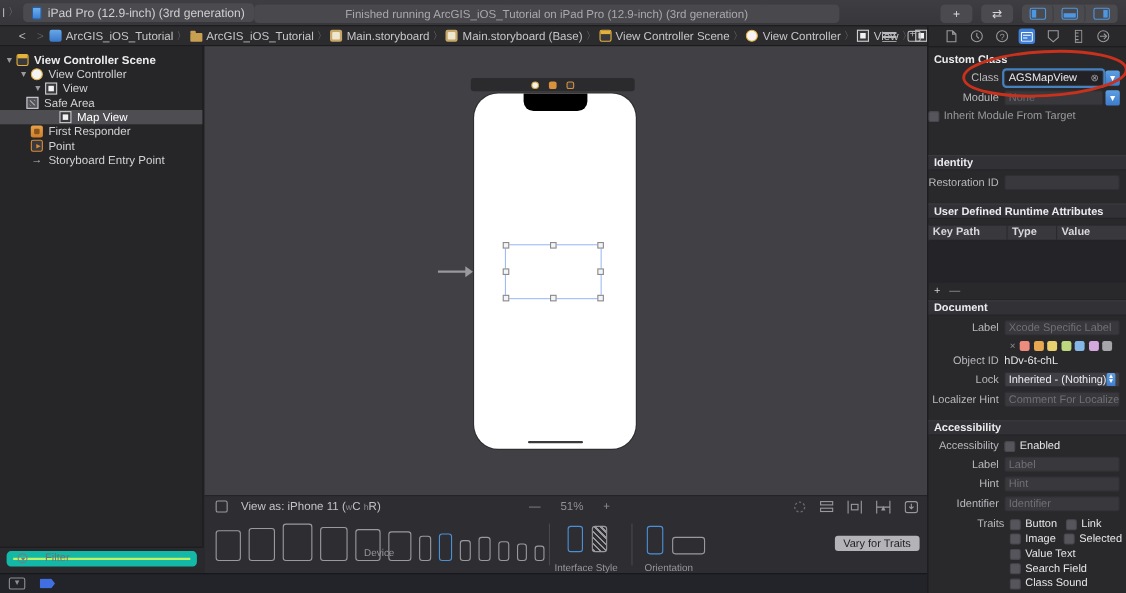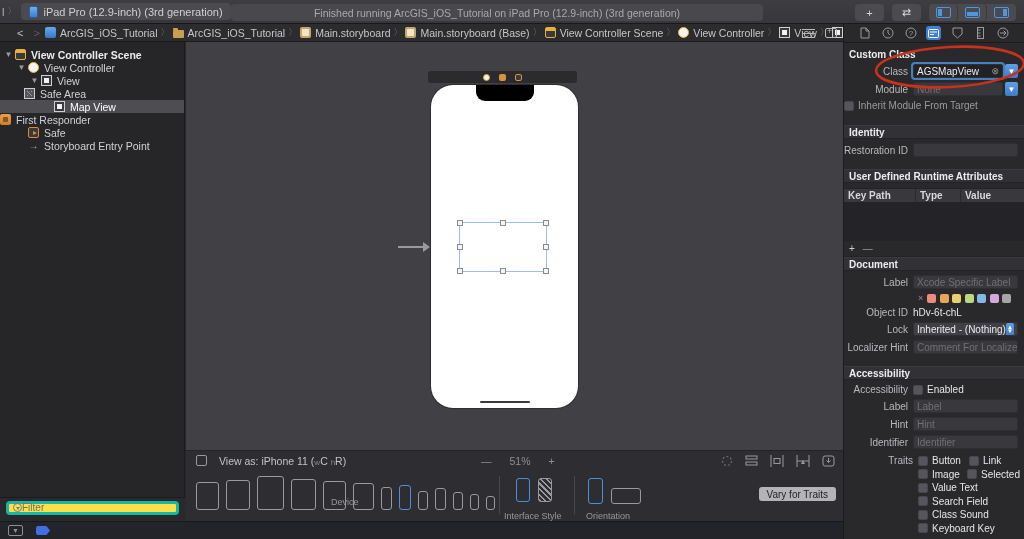--- a/index.html
+++ b/index.html
@@ -78,22 +78,22 @@
     background:repeating-linear-gradient(45deg,#9a9a9e 0 1px, #55555a 1px 3px); }
   .ic-responder { background:linear-gradient(#e8a24a,#cf7e2a); border-radius:2px; position:relative; }
   .ic-responder:before { content:""; position:absolute; left:3px; top:3px; width:5px; height:5px;
     background:#8a5518; border-radius:1px; }
   .ic-exit { border:1px solid #d98c35; border-radius:2px; background:#3a3a3e; position:relative; }
   .ic-exit:before { content:""; position:absolute; right:1px; top:3px; width:0; height:0;
     border-top:2.5px solid transparent; border-bottom:2.5px solid transparent; border-left:4px solid #d98c35; }
   .ic-entry { color:#b9b9bd; font-size:10px; line-height:11px; text-align:center; }
   #filterbar { position:absolute; left:0; top:497px; width:185px; height:20px;
     background:#2a2a2e; border-top:1px solid #1b1b1d; display:flex; align-items:center; padding:0 6px; }
-  #filter-field { flex:1; height:14px; background:#fde047; border:3px solid #14b8a6;
-    border-radius:4px; display:flex; align-items:center; padding:0 4px; gap:0;
+  #filter-field { flex:1; height:14px; background:#bef264; border:6px solid #14b8a6;
+    border-radius:4px; display:flex; align-items:center; padding:0 4px; gap:16px;
     color:#6f6f74; font-size:10px; }
   .filter-icon { width:9px; height:9px; border:1px solid #7a7a7e; border-radius:50%; position:relative; flex:none; }
   .filter-icon:before { content:""; position:absolute; left:1.5px; top:2.5px;
     border-left:2.5px solid transparent; border-right:2.5px solid transparent; border-top:3px solid #7a7a7e; }
 
   
   #canvas { position:absolute; left:186px; top:42px; width:657px; height:408px; background:#404045; }
   #scene-dock { position:absolute; left:242px; top:29px; width:149px; height:12px;
     background:#2b2b2e; border-radius:3px; display:flex; align-items:center;
     justify-content:center; gap:9px; }
@@ -295,27 +295,27 @@
       <span>View</span>
       </div>
     <div class="o-row" style="padding-left:24px">
       <span class="o-icon ic-safearea"></span>
       <span>Safe Area</span>
       </div>
     <div class="o-row selected" style="padding-left:54px">
       <span class="o-icon ic-view"></span>
       <span>Map View</span>
       </div>
-    <div class="o-row" style="">
+    <div class="o-row" style="padding-left:28px">
       <span class="o-icon ic-responder"></span>
       <span>First Responder</span>
       </div>
     <div class="o-row" style="padding-left:28px">
       <span class="o-icon ic-exit"></span>
-      <span>Safe</span>
+      <span>Point</span>
       </div>
     <div class="o-row" style="padding-left:28px">
       <span class="o-icon ic-entry">→</span>
       <span>Storyboard Entry Point</span>
       </div>
   </div>
   <div id="filterbar">
     <div id="filter-field">
       <span class="filter-icon"></span>
       <span>Filter</span>
@@ -486,21 +486,21 @@
         <span class="ph">None</span>
       </span>
       <span class="dd-btn">▼</span>
     </div>
 
     <div class="irow" style="">
       <span class="cb"></span>
       <span class="muted">Inherit Module From Target</span>
     </div>
 
-    <div class="sec-header" style="margin-top:14px">Identity</div>
+    <div class="sec-header" style="margin-top:30px">Identity</div>
     <div class="irow">
       <span class="ilbl">Restoration ID</span>
       <span class="ifield"></span>
     </div>
 
     <div class="sec-header" style="margin-top:12px">User Defined Runtime Attributes</div>
     <div id="rt-table-head">
       <span style="width:72px">Key Path</span>
       <span style="width:45px">Type</span>
       <span style="flex:1;border-right:none">Value</span>

